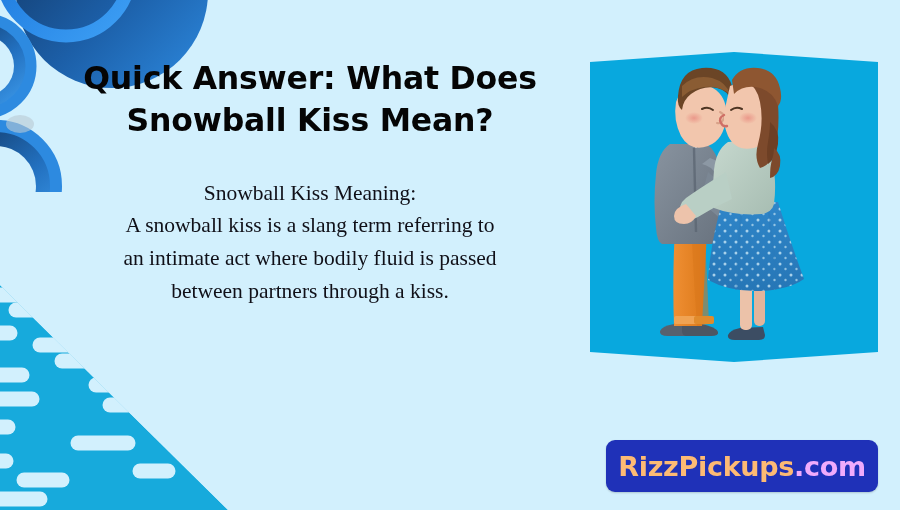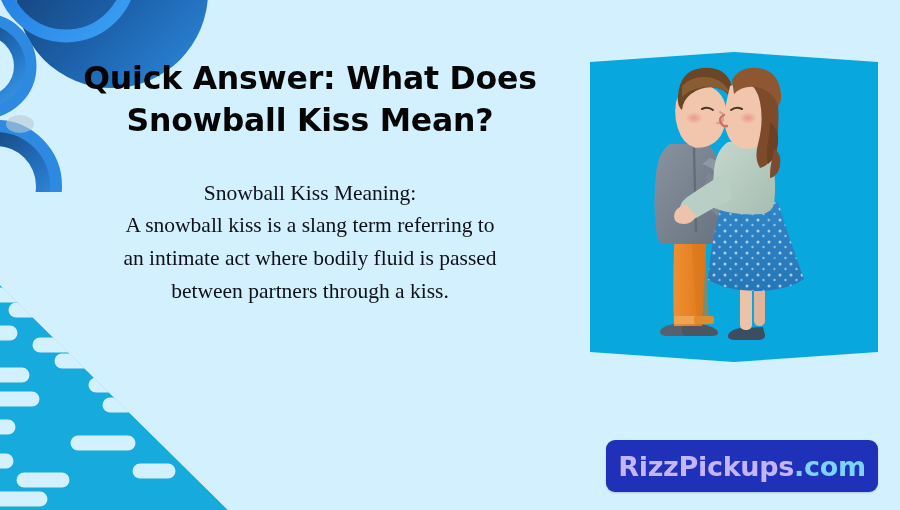--- a/index.html
+++ b/index.html
@@ -88,22 +88,22 @@
     box-shadow: 0 1px 2px rgba(0,0,0,0.18);
   }
   .brand-text {
     font-family: "DejaVu Sans", sans-serif;
     font-weight: 700;
     font-size: 27px;
     letter-spacing: -0.3px;
     line-height: 1;
     white-space: nowrap;
   }
-  .brand-name { color: #c4b5fd; }
-  .brand-tld  { color: #7dd3fc; }
+  .brand-name { color: #fdba74; }
+  .brand-tld  { color: #f0abfc; }
 </style>
 </head>
 <body>
 
 <div class="canvas">
 
   <svg class="deco-topleft" viewBox="0 0 260 250">
     <defs>
       <linearGradient id="gA" x1="0" y1="0" x2="1" y2="1">
         <stop offset="0%" stop-color="#11335e"></stop>

